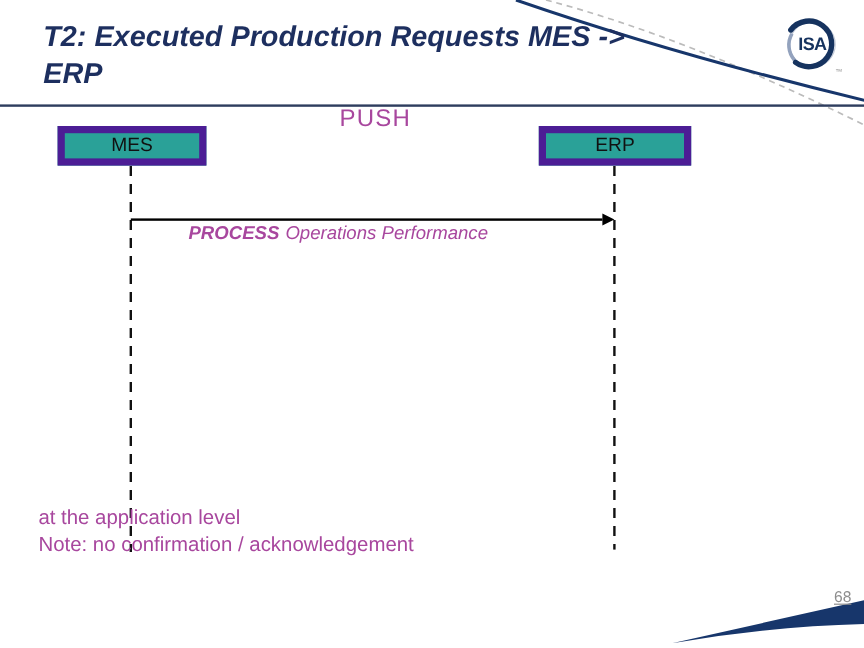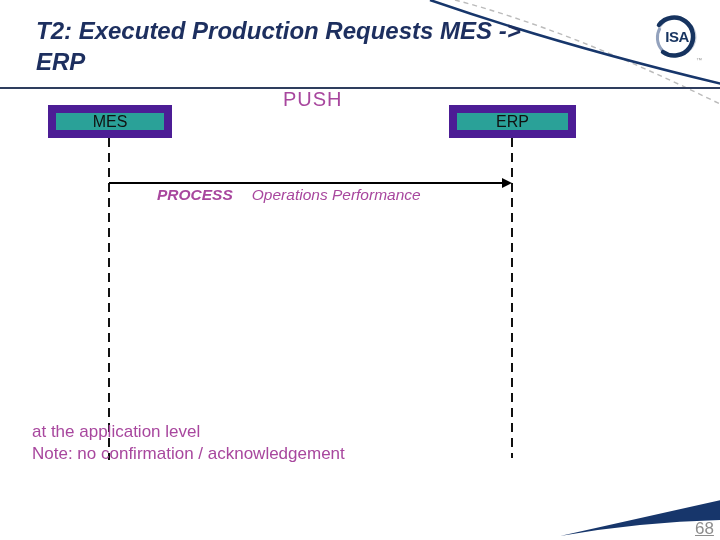--- a/index.html
+++ b/index.html
@@ -20,21 +20,21 @@
   }
   .divider{position:absolute;left:0;top:87px;width:720px;height:2px;background:var(--divider,#2e3d5e);z-index:1;}
   
   .push{
     position:absolute;left:283px;top:88px;color:var(--magenta,#a8479e);
     font-size:20px;letter-spacing:1px;z-index:1;
   }
   
   .actor{
     position:absolute;top:105px;height:33px;background:var(--actor_teal,#2aa198);
-    border:8px solid #4c1d95;box-sizing:border-box;display:flex;align-items:center;justify-content:center;
+    border:6px solid #4c1d95;box-sizing:border-box;display:flex;align-items:center;justify-content:center;
     font-size:16px;color:#111;z-index:2;
   }
   .actor.mes{left:48px;width:124px;}
   .actor.erp{left:449px;width:127px;}
   
   .lifeline{
     position:absolute;width:2px;z-index:1;
     background:repeating-linear-gradient(to bottom,#111 0 9px,transparent 9px 15px);
   }
   .lifeline.mes{left:108px;top:138px;height:322px;}
@@ -43,29 +43,29 @@
   .arrow-line{position:absolute;left:109px;top:182px;width:393px;height:2px;background:#000;z-index:2;}
   .arrow-head{
     position:absolute;left:502px;top:178px;width:0;height:0;z-index:2;
     border-top:5px solid transparent;border-bottom:5px solid transparent;border-left:10px solid #000;
   }
   .msg-label{position:absolute;left:157px;top:163px;font-size:17px;color:#000;z-index:2;white-space:nowrap;}
   .msg-sub{
     position:absolute;left:157px;top:186px;font-size:15.5px;font-style:italic;
     color:var(--magenta,#a8479e);z-index:2;white-space:nowrap;
   }
-  .msg-sub .kw{font-weight:bold;margin-right:19px;font-style:italic;}
+  .msg-sub .kw{font-weight:bold;margin-right:5px;font-style:italic;}
   
   .note{
     position:absolute;left:32px;top:421px;z-index:2;color:var(--magenta,#a8479e);
     font-size:17px;line-height:22px;
   }
   
   .deco-bottom{position:absolute;left:540px;top:490px;width:180px;height:50px;z-index:1;}
-  .page-num{position:absolute;left:695px;top:519px;font-size:17px;color:var(--page_gray,#8d8d8d);z-index:2;text-decoration:underline;}
+  .page-num{position:absolute;left:695px;top:490px;font-size:13px;color:var(--page_gray,#8d8d8d);z-index:2;text-decoration:underline;}
 </style>
 </head>
 <body>
 
 <div class="slide">
 
   <svg class="deco-top" viewBox="0 0 320 120">
     <path d="M 55 0 Q 170 30 322 105" fill="none" stroke="#bbbbbb" stroke-width="1.4" stroke-dasharray="5 4"></path>
     <path d="M 30 0 Q 160 45 322 84" fill="none" stroke="#17366b" stroke-width="2.5"></path>
   </svg>

